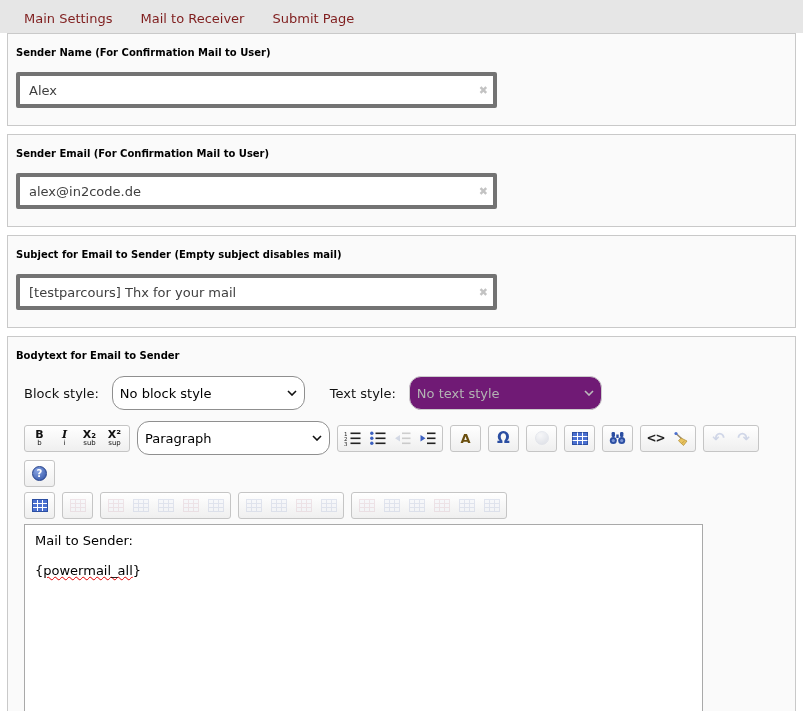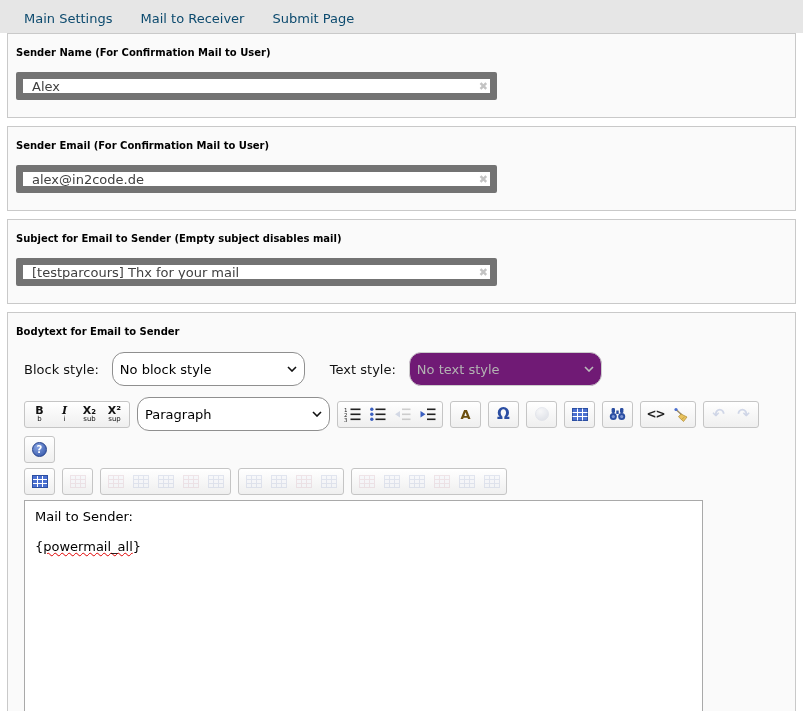--- a/index.html
+++ b/index.html
@@ -13,21 +13,21 @@
   
   .tabbar {
     height: 33px;
     background: #e6e6e6;
     display: flex;
     align-items: flex-end;
     padding-left: 10px;
   }
   .tab {
     font-size: 13px;
-    color: #0c4a6e;
+    color: #7f1d1d;
     padding: 0 14px;
     height: 30px;
     display: flex;
     align-items: center;
     cursor: pointer;
     white-space: nowrap;
   }
   .tab.active {
     background: #fff;
     border: 1px dotted #555;
@@ -42,22 +42,22 @@
   }
   .flabel {
     display: block;
     font-size: 10px;
     font-weight: bold;
     color: #000;
     margin-bottom: 14px;
   }
   .input-wrap { position: relative; width: 481px; }
   input.text {
-    width: 100%; height: 28px;
-    border: 7px solid #737373;
+    width: 100%; height: 36px;
+    border: 4px solid #737373;
     border-radius: 2px;
     padding: 0 30px 0 9px;
     font: 13px "DejaVu Sans", sans-serif;
     color: #404040;
     background: #fff;
     outline: none;
   }
   .clear-btn {
     position: absolute; right: 9px; top: 50%;
     transform: translateY(-50%);

